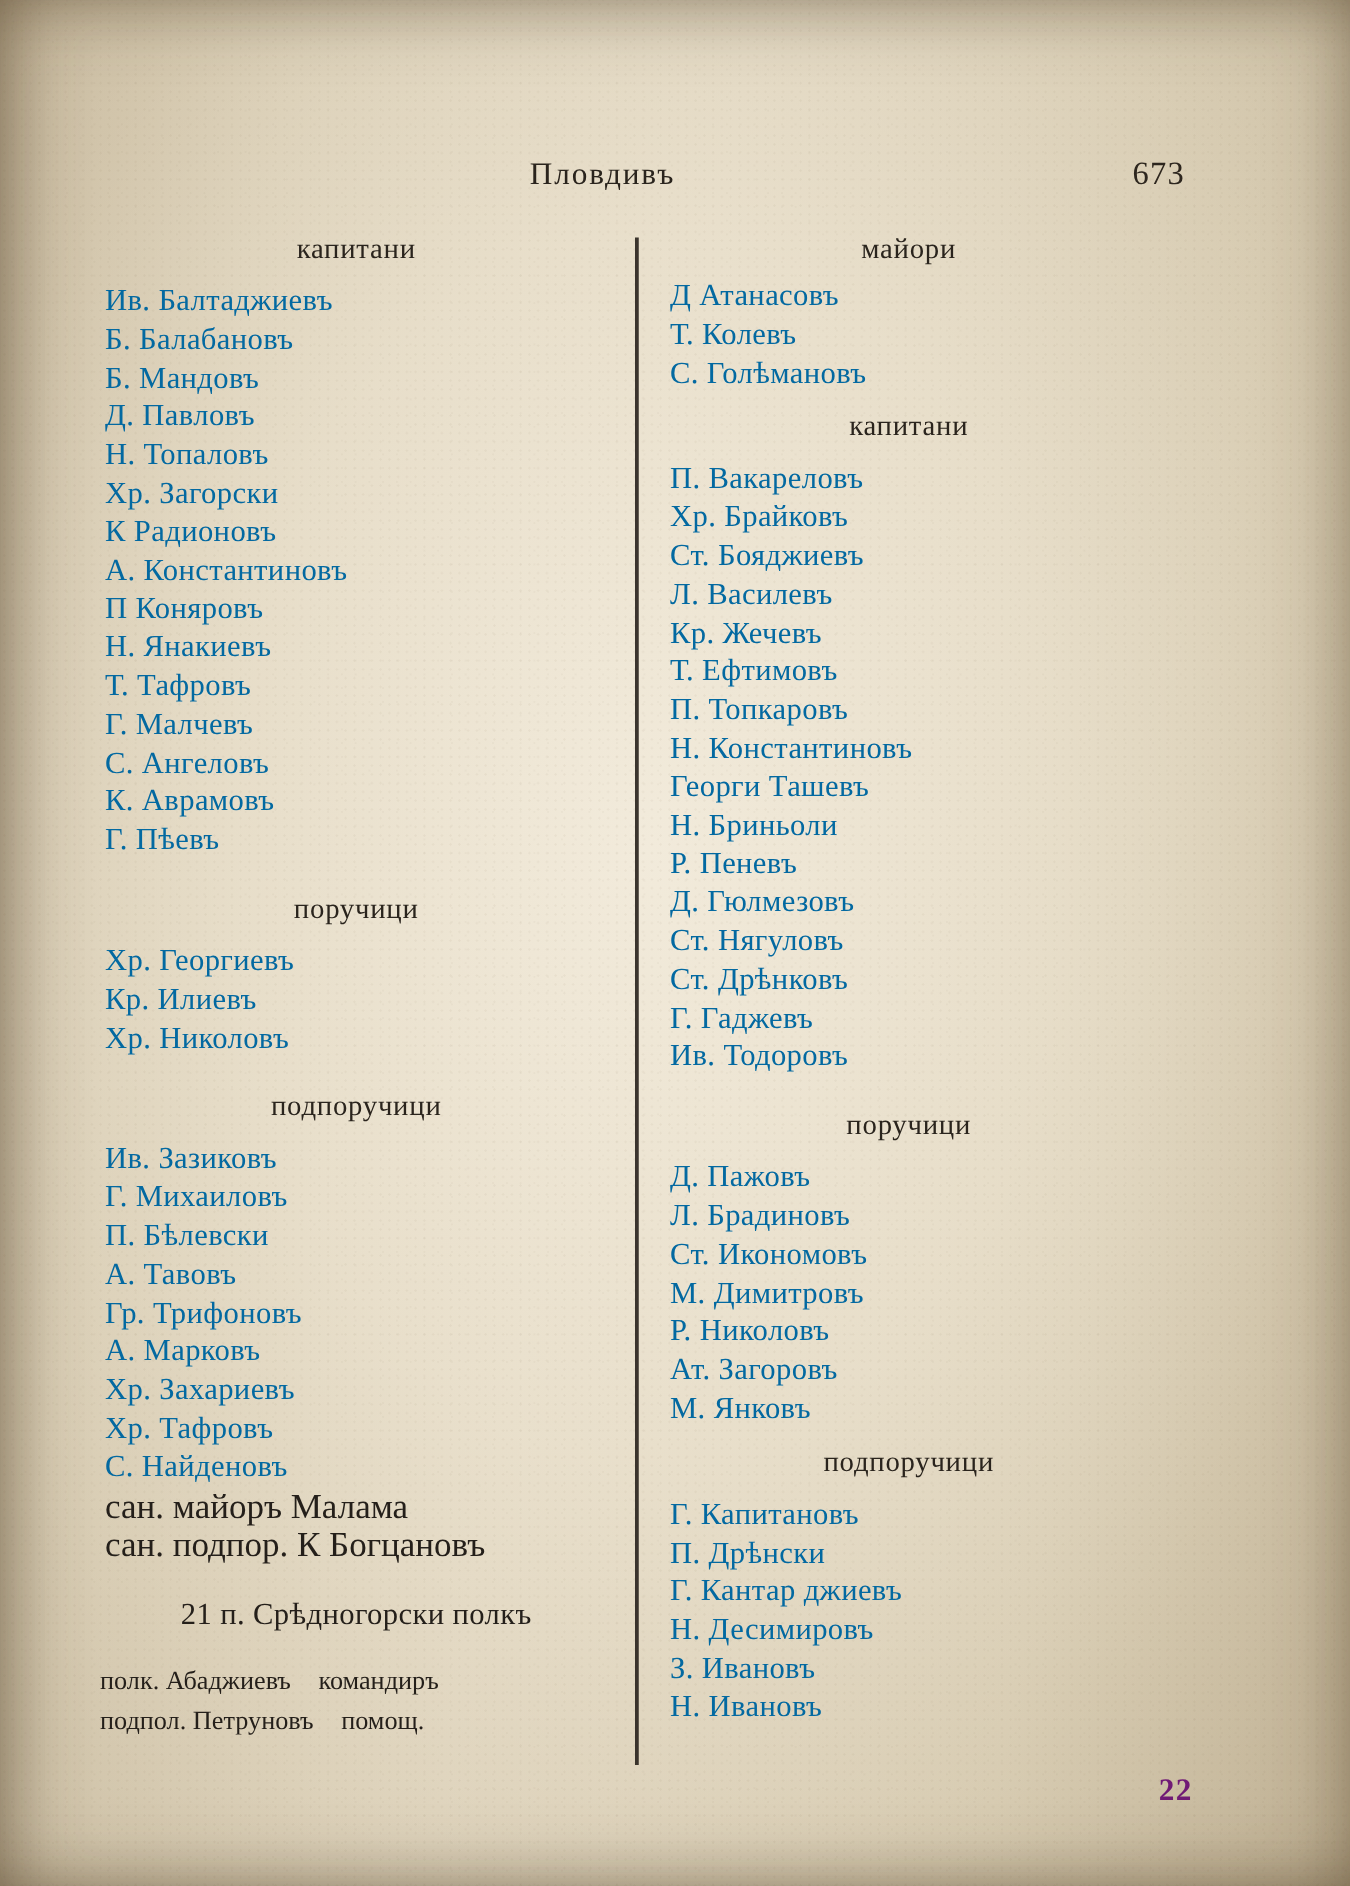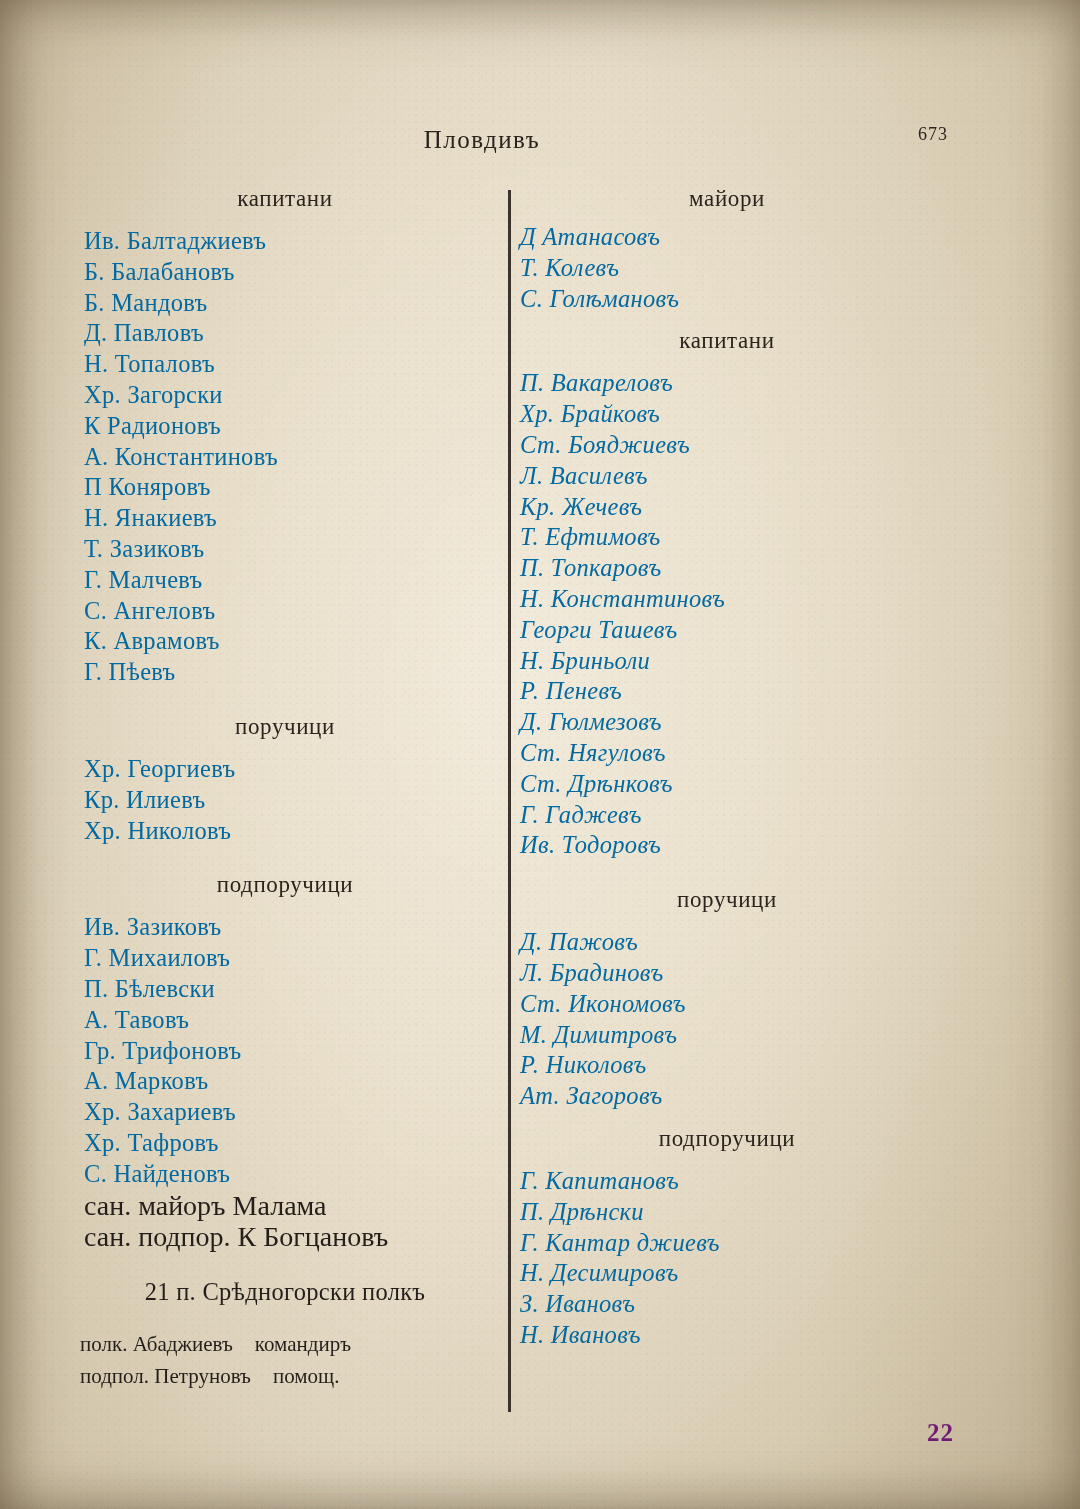--- a/index.html
+++ b/index.html
@@ -66,21 +66,21 @@
     text-align: center;
     font-size: 25px;
     letter-spacing: 1.5px;
     color: #2a241d;
     transform: translateX(-58px);
   }
   .page-number {
     position: absolute;
     right: 132px;
     top: -2px;
-    font-size: 18px;
+    font-size: 26px;
     color: #2d261e;
     letter-spacing: 1px;
   }
 
   
   .columns {
     position: absolute;
     top: 186px;
     left: 70px;
     width: 930px;
@@ -119,21 +119,21 @@
     margin: 0;
     padding: 0 0 0 14px;
   }
   ul.names li {
     font-size: 24.5px;
     line-height: 30.8px;
     letter-spacing: 0.3px;
     white-space: nowrap;
     color: #0369a1;
   }
-  .col-right ul.names { padding-left: 8px; font-style: italic; }
+  .col-right ul.names { padding-left: 24px; }
 
   .note-line {
     font-size: 28px;
     line-height: 31px;
     padding-left: 14px;
     white-space: nowrap;
   }
   .regiment {
     text-align: center;
     font-size: 24.5px;
@@ -183,21 +183,21 @@
         <li>Ив. Балтаджиевъ</li>
         <li>Б. Балабановъ</li>
         <li>Б. Мандовъ</li>
         <li>Д. Павловъ</li>
         <li>Н. Топаловъ</li>
         <li>Хр. Загорски</li>
         <li>К Радионовъ</li>
         <li>А.  Константиновъ</li>
         <li>П Коняровъ</li>
         <li>Н. Янакиевъ</li>
-        <li>Т. Зазиковъ</li>
+        <li>Т. Тафровъ</li>
         <li>Г. Малчевъ</li>
         <li>С. Ангеловъ</li>
         <li>К. Аврамовъ</li>
         <li>Г. Пѣевъ</li>
       </ul>
 
       <div class="spacer-md"></div>
       <div class="sec-head">поручици</div>
       <ul class="names">
         <li>Хр. Георгиевъ</li>
@@ -265,20 +265,21 @@
 
       <div class="spacer-md"></div>
       <div class="sec-head">поручици</div>
       <ul class="names">
         <li>Д. Пажовъ</li>
         <li>Л. Брадиновъ</li>
         <li>Ст. Икономовъ</li>
         <li>М. Димитровъ</li>
         <li>Р. Николовъ</li>
         <li>Ат. Загоровъ</li>
+        <li>М. Янковъ</li>
       </ul>
 
       <div class="spacer-sm"></div>
       <div class="sec-head">подпоручици</div>
       <ul class="names">
         <li>Г. Капитановъ</li>
         <li>П. Дрѣнски</li>
         <li>Г. Кантар джиевъ</li>
         <li>Н. Десимировъ</li>
         <li>З. Ивановъ</li>

